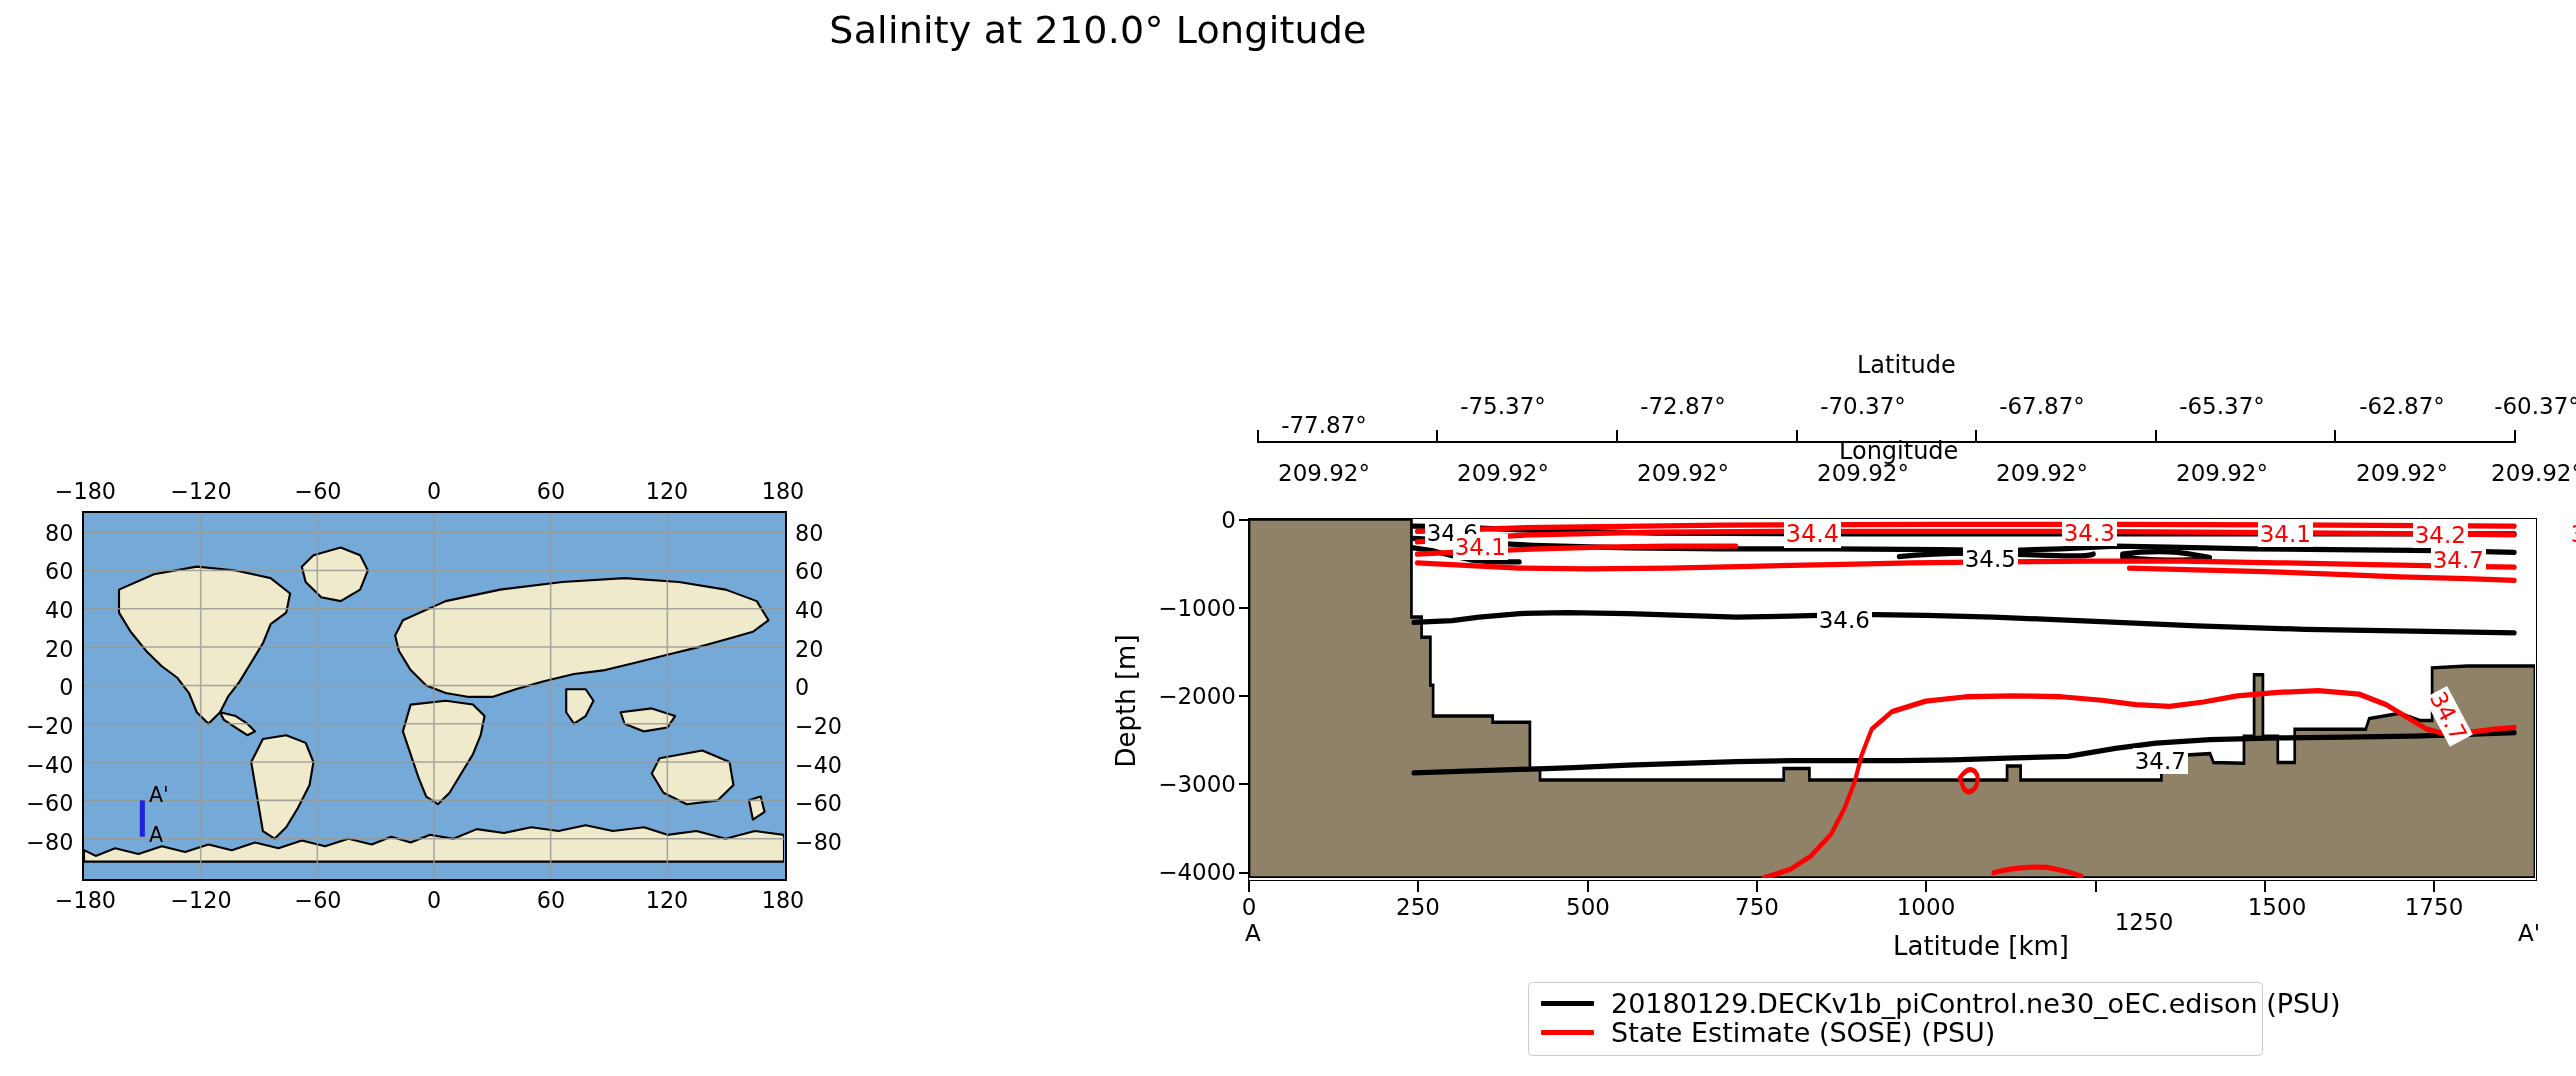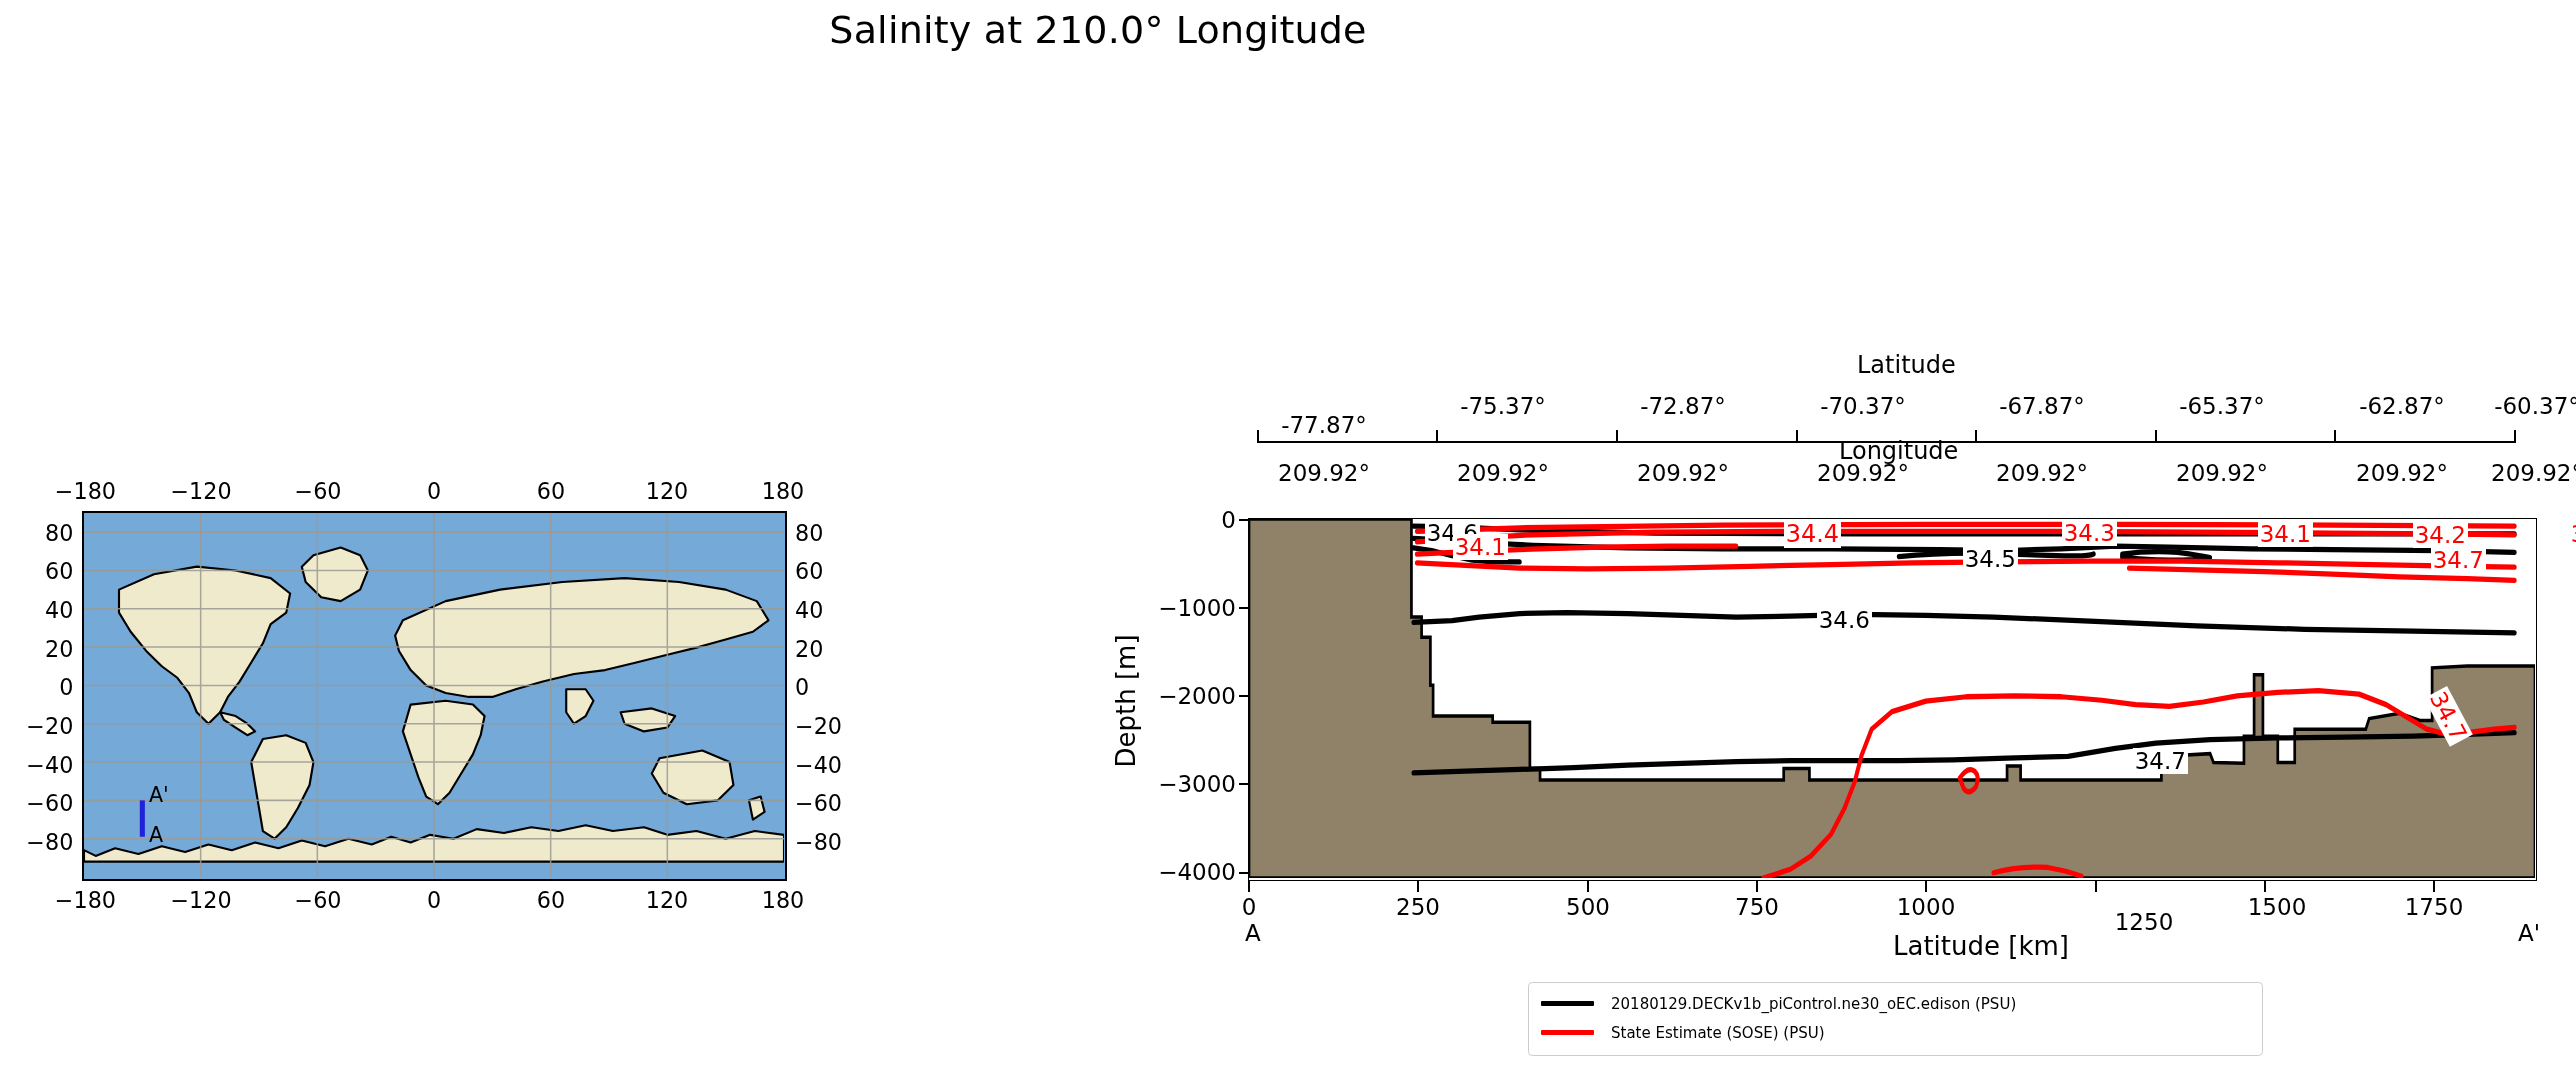--- a/index.html
+++ b/index.html
@@ -40,21 +40,21 @@
 
   #ylabel-depth{position:absolute;left:1126px;top:701px;font-size:26px;
                 transform:translate(-50%,-50%) rotate(-90deg);white-space:nowrap;}
 
   
   #legend{position:absolute;left:1528px;top:982px;width:735px;
           border:0.9px solid #cccccc;border-radius:4.3px;background:#fff;
           padding:6px 12px 7.7px 12px;box-sizing:border-box;}
   .leg-row{display:flex;align-items:center;height:29px;}
   .leg-swatch{width:53px;height:5.2px;margin-right:17px;flex:none;border-radius:0.9px;}
-  .leg-text{font-size:15px;white-space:nowrap;}
+  .leg-text{font-size:27px;white-space:nowrap;}
 </style>
 </head>
 <body>
 
 <div class="fig-title">
   <div>Salinity at 210.0° Longitude</div>
 </div>
 
 <div id="map-panel">
   <div id="map-frame">

